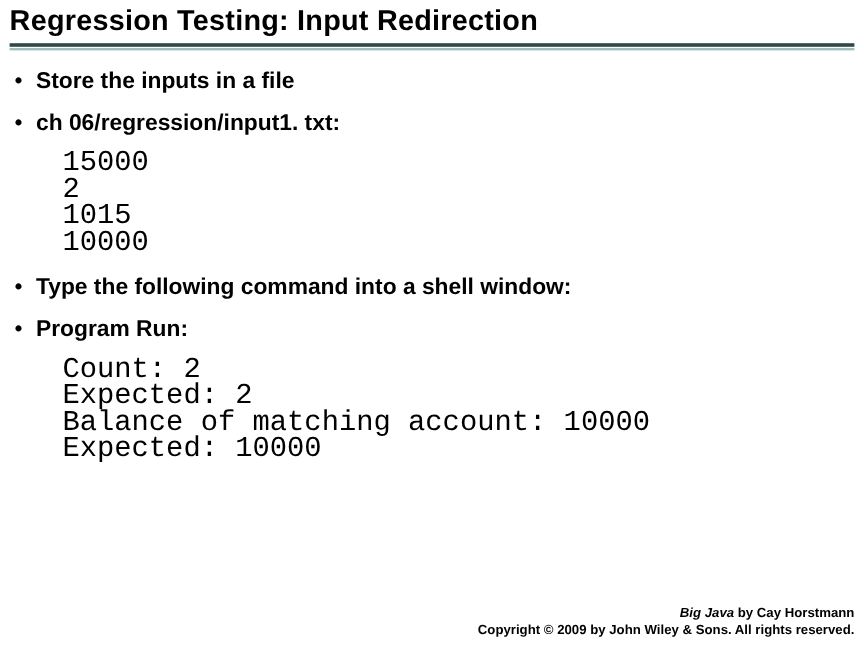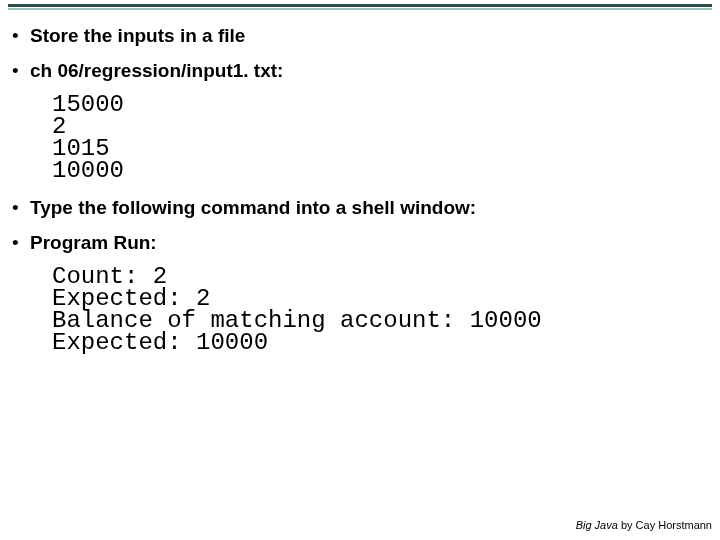--- a/index.html
+++ b/index.html
@@ -6,27 +6,28 @@
   html, body { width: 720px; height: 540px; background: #ffffff; font-family: Arial, Helvetica, sans-serif; }
   .slide { width: 720px; height: 540px; position: relative; padding: 4px 8px 0 8px; }
   .title { font-family: "Trebuchet MS", "Lucida Sans", Arial, sans-serif; font-weight: 700; font-size: 24px; color: #000; margin-bottom: 4px; letter-spacing: 0.2px; }
   .rule-dark { height: 3px; background: #2d4a4a; margin-bottom: 1px; }
   .rule-light { height: 2px; background: #9fbfbf; margin-bottom: 14px; }
   .content { padding: 0 4px; }
   .bullet { font-size: 19px; color: #000; margin: 6px 0 12px 0; display: flex; align-items: flex-start; }
   .bullet .dot { width: 18px; flex: 0 0 18px; text-align: left; font-size: 19px; line-height: 23px; }
   .bullet .txt { line-height: 23px; font-weight: bold; }
   .codeblock { font-family: "Courier New", Courier, monospace; font-size: 24px; color: #000; white-space: pre; margin: 0 0 14px 40px; line-height: 22px; }
-  .footer { position: absolute; right: 8px; bottom: 8px; text-align: right; font-size: 11px; color: #000; line-height: 14px; }
+  .footer { position: absolute; right: 8px; bottom: 8px; text-align: right; font-size: 11px; color: #000; line-height: 14px; font-weight: bold; }
   .footer .book { font-style: italic; }
 </style>
 </head>
 <body>
 
 <div class="slide">
+  <div class="title">Regression Testing: Input Redirection</div>
   <div class="rule-dark"></div>
   <div class="rule-light"></div>
 
   <div class="content">
 
     <div class="bullet">
       <span class="dot">•</span>
       <span class="txt">Store the inputs in a file</span>
     </div>
 
@@ -55,14 +56,15 @@
 Expected: 2
 Balance of matching account: 10000
 Expected: 10000</div>
 
   </div>
 
   <div class="footer">
     <div>
       <span class="book">Big Java</span><span> by Cay Horstmann</span>
     </div>
+    <div>Copyright © 2009 by John Wiley &amp; Sons. All rights reserved.</div>
   </div>
 </div>
 
 </body></html>

